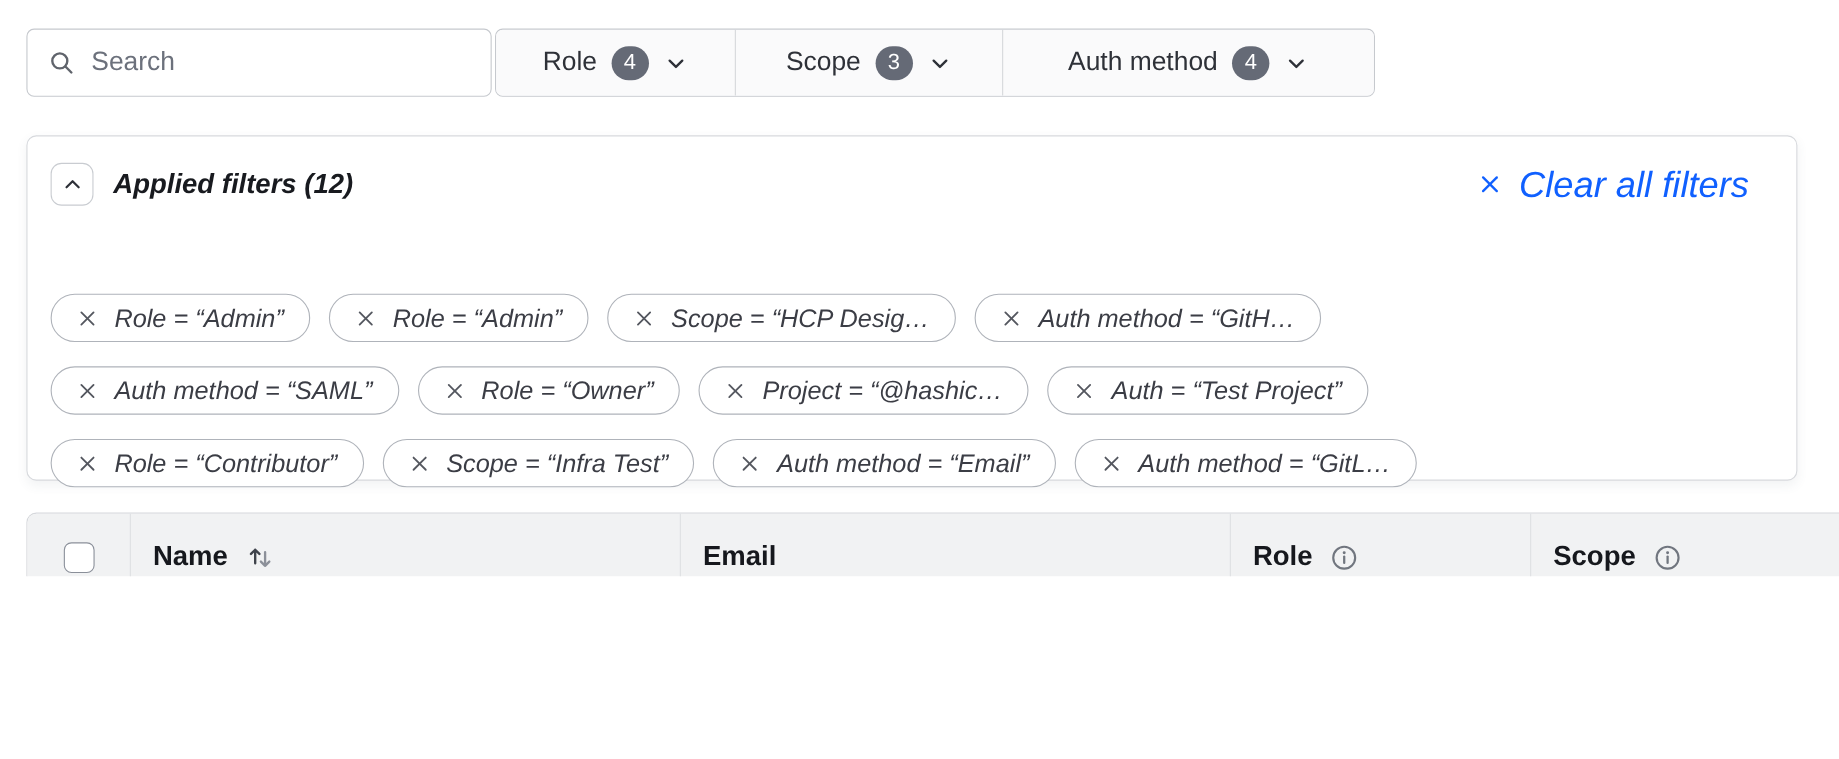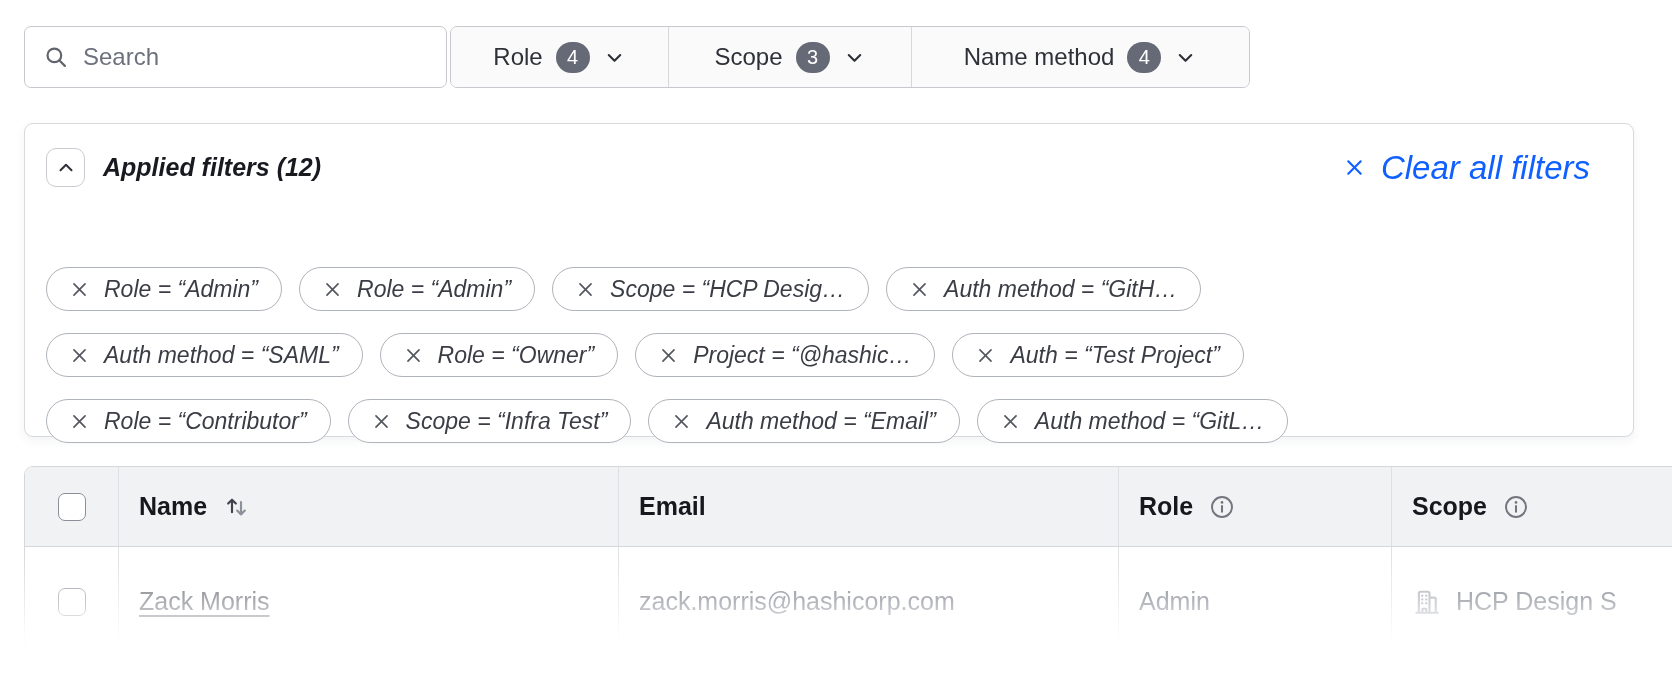--- a/index.html
+++ b/index.html
@@ -1,18 +1,18 @@
 <!DOCTYPE html>
 <html><head>
 <meta charset="utf-8">
 <style>
   * { margin:0; padding:0; box-sizing:border-box; }
   html,body { background:#ffffff; }
   body { font-family:"Liberation Sans", sans-serif; color:#3B3D45; }
-  .canvas { position:relative; width:1672px; height:690px; background:#fff; overflow:hidden; }
+  .canvas { position:relative; width:1672px; height:524px; background:#fff; overflow:hidden; }
 
   
   .filter-bar { position:absolute; left:24px; top:26px; height:62px; display:flex; align-items:stretch; }
   .search-box { width:423px; border:1.5px solid #C6C9CE; border-radius:7px; background:#fff;
                 display:flex; align-items:center; gap:14px; padding:0 18px; margin-right:3px; }
   .search-box input { border:none; outline:none; flex:1; font-family:inherit; font-size:24px; color:#3B3D45; background:transparent; }
   .search-box input::placeholder { color:#6C717C; opacity:1; }
   .dropdown-group { display:flex; border:1.5px solid #C6C9CE; border-radius:7px; background:#FAFAFB; overflow:hidden; }
   .dropdown-toggle { display:flex; align-items:center; justify-content:center; gap:13px; background:#FAFAFB; cursor:pointer; }
   .dropdown-toggle + .dropdown-toggle { border-left:1.5px solid #D5D7DB; }
@@ -83,21 +83,21 @@
         </svg>
       </div>
       <div class="dropdown-toggle dd-scope">
         <span class="dd-label">Scope</span>
         <span class="badge">3</span>
         <svg class="icon" width="23" height="23" viewBox="0 0 24 24" fill="none">
           <polyline points="6,9.5 12,15.5 18,9.5" stroke="#2E3138" stroke-width="2.2" stroke-linecap="round" stroke-linejoin="round"></polyline>
         </svg>
       </div>
       <div class="dropdown-toggle dd-auth">
-        <span class="dd-label">Name method</span>
+        <span class="dd-label">Auth method</span>
         <span class="badge">4</span>
         <svg class="icon" width="23" height="23" viewBox="0 0 24 24" fill="none">
           <polyline points="6,9.5 12,15.5 18,9.5" stroke="#2E3138" stroke-width="2.2" stroke-linecap="round" stroke-linejoin="round"></polyline>
         </svg>
       </div>
     </div>
   </div>
 
   <div class="panel">
     <div class="panel-head">

